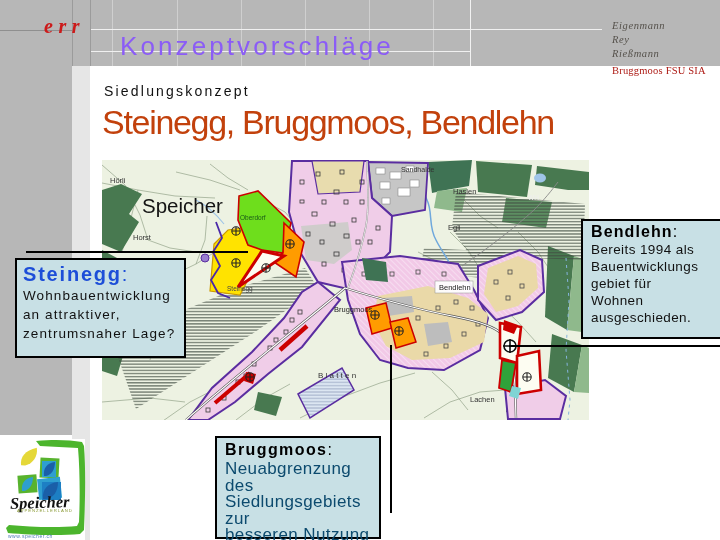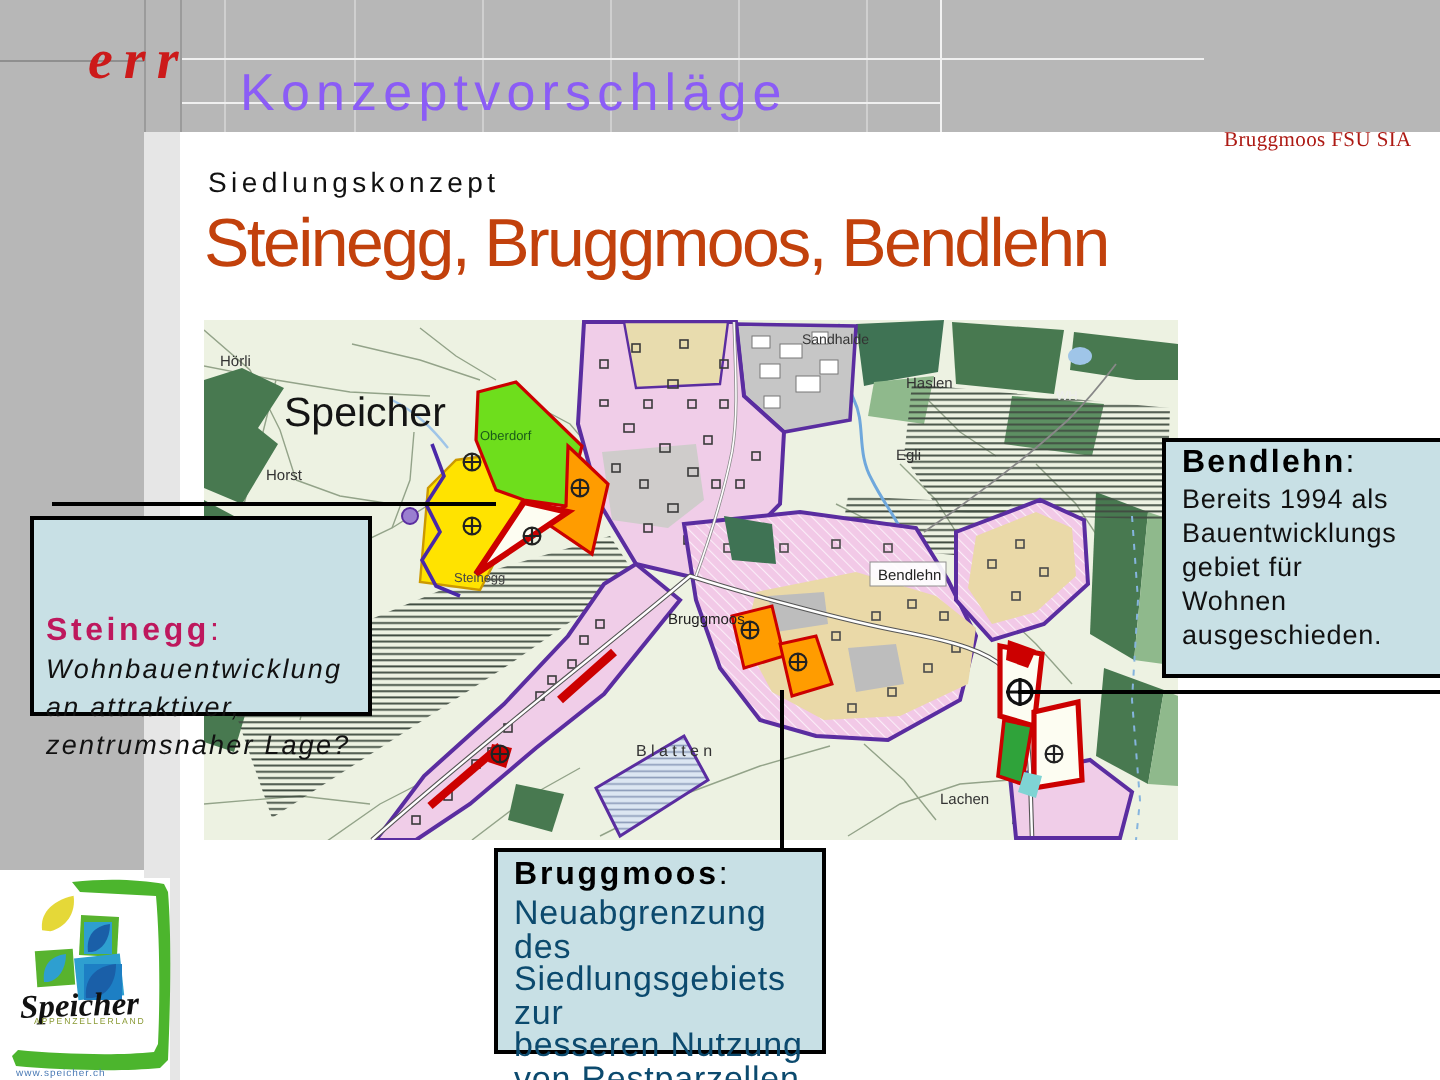--- a/index.html
+++ b/index.html
@@ -25,24 +25,26 @@
   <div class="abs" style="left:369px;top:0;width:1px;height:66px;background:#cfcfcf;"></div>
   <div class="abs" style="left:433px;top:0;width:1px;height:66px;background:#cfcfcf;"></div>
   <div class="abs" style="left:470px;top:0;width:1px;height:66px;background:#f2f2f2;"></div>
   <div class="abs" style="left:90px;top:29px;width:512px;height:1px;background:#f0f0f0;"></div>
   <div class="abs" style="left:90px;top:51px;width:380px;height:1px;background:#f0f0f0;"></div>
   <div class="abs" style="left:0;top:30px;width:72px;height:1px;background:#8f8f8f;"></div>
   <div class="abs" style="left:72px;top:0;width:1px;height:66px;background:#9b9b9b;"></div>
   <div class="abs" style="left:90px;top:0;width:1px;height:66px;background:#9b9b9b;"></div>
 
   <div class="abs" style="left:44px;top:15px;font-family:'Liberation Serif',serif;
-       font-style:italic;font-weight:bold;font-size:28px;letter-spacing:5.5px;color:#cc1a1a;">err</div>
+       font-style:italic;font-weight:bold;font-size:20px;letter-spacing:5.5px;color:#cc1a1a;">err</div>
 
   <div class="abs" style="left:120px;top:31px;font-size:26px;letter-spacing:3.1px;color:#8b5cf6;">Konzeptvorschläge</div>
 
+  <div class="abs" style="left:612px;top:19px;font-family:'Liberation Serif',serif;
+       font-style:italic;font-size:10.5px;letter-spacing:0.6px;line-height:14px;color:#55514b;">Eigenmann<br>Rey<br>Rießmann</div>
 
   <div class="abs" style="left:612px;top:65px;font-family:'Liberation Serif',serif;
        font-size:10.5px;letter-spacing:0.2px;color:#ad1a14;">Bruggmoos FSU SIA</div>
 
   <div class="abs" style="left:104px;top:83px;font-size:14px;letter-spacing:2.2px;color:#111;text-align:center;">Siedlungskonzept</div>
 
   <div class="abs" style="left:102px;top:103px;font-size:34px;letter-spacing:-1.3px;color:#c2410c;">Steinegg, Bruggmoos, Bendlehn</div>
 
   <div class="abs" id="mapbox" style="left:102px;top:160px;width:487px;height:260px;">
   <svg width="487" height="260" viewBox="102 160 487 260" xmlns="http://www.w3.org/2000/svg">
@@ -311,36 +313,36 @@
     <text x="470" y="402" font-family="Liberation Sans,sans-serif" font-size="7.5" fill="#333">Lachen</text>
 
     <text x="227" y="291" font-family="Liberation Sans,sans-serif" font-size="6.5" fill="#444">Steinegg</text>
   </svg>
   </div>
 
   <div class="abs" style="left:26px;top:251px;width:222px;height:2px;background:#000;"></div>
 
   <div class="abs" style="left:15px;top:258px;width:161px;height:93px;background:#c8e0e5;
        border:2px solid #000;padding:3px 0 0 6px;">
-    <div style="font-size:16px;font-weight:bold;letter-spacing:1.8px;color:#be185d;margin-top:44px;">Steinegg<span style="font-weight:normal">:</span></div>
-    <div style="font-size:13.5px;letter-spacing:1.1px;line-height:19px;color:#111;margin-top:0px;font-style:italic;">Wohnbauentwicklung<br>an attraktiver,<br>zentrumsnaher Lage?</div>
+    <div style="font-size:20px;font-weight:bold;letter-spacing:1.8px;color:#1d4ed8;">Steinegg<span style="font-weight:normal">:</span></div>
+    <div style="font-size:13.5px;letter-spacing:1.1px;line-height:19px;color:#111;margin-top:0px;">Wohnbauentwicklung<br>an attraktiver,<br>zentrumsnaher Lage?</div>
   </div>
 
   <div class="abs" style="left:581px;top:219px;width:142px;height:114px;background:#c8e0e5;
        border:2px solid #000;padding:2px 0 0 8px;">
     <div style="font-size:16px;font-weight:bold;letter-spacing:1.1px;color:#000;">Bendlehn<span style="font-weight:normal">:</span></div>
     <div style="font-size:13.5px;letter-spacing:0.4px;line-height:17px;color:#111;margin-top:0px;">Bereits 1994 als<br>Bauentwicklungs<br>gebiet für<br>Wohnen<br>ausgeschieden.</div>
   </div>
 
   <div class="abs" style="left:509px;top:345px;width:211px;height:2px;background:#000;"></div>
 
   <div class="abs" style="left:390px;top:345px;width:2px;height:168px;background:#000;"></div>
 
-  <div class="abs" style="left:215px;top:424px;width:154px;height:96px;background:#c8e0e5;
-       border:2px solid #000;padding:3px 0 0 8px;margin-left:32px;">
+  <div class="abs" style="left:215px;top:436px;width:154px;height:96px;background:#c8e0e5;
+       border:2px solid #000;padding:3px 0 0 8px;">
     <div style="font-size:16px;font-weight:bold;letter-spacing:1.4px;color:#000;">Bruggmoos<span style="font-weight:normal">:</span></div>
     <div style="font-size:17px;letter-spacing:0.4px;line-height:16.5px;color:#0c4a6e;margin-top:2px;">Neuabgrenzung des<br>Siedlungsgebiets zur<br>besseren Nutzung<br>von Restparzellen</div>
   </div>
 
   <div class="abs" id="logobox" style="left:0px;top:436px;width:96px;height:104px;">
   <svg width="96" height="104" viewBox="0 0 96 104" xmlns="http://www.w3.org/2000/svg">
 
     <rect x="0" y="3" width="85" height="101" fill="#ffffff"></rect>
 
     <path d="M36 5 C55 3 70 4 82 6 L84 10 C86 35 85 70 84 94 L80 98 C60 100 30 99 8 97 L6 92 L9 89 C30 91 58 92 77 90 L79 86 C80 65 80 35 78 12 L40 10 Z" fill="#4cb52d"></path>

